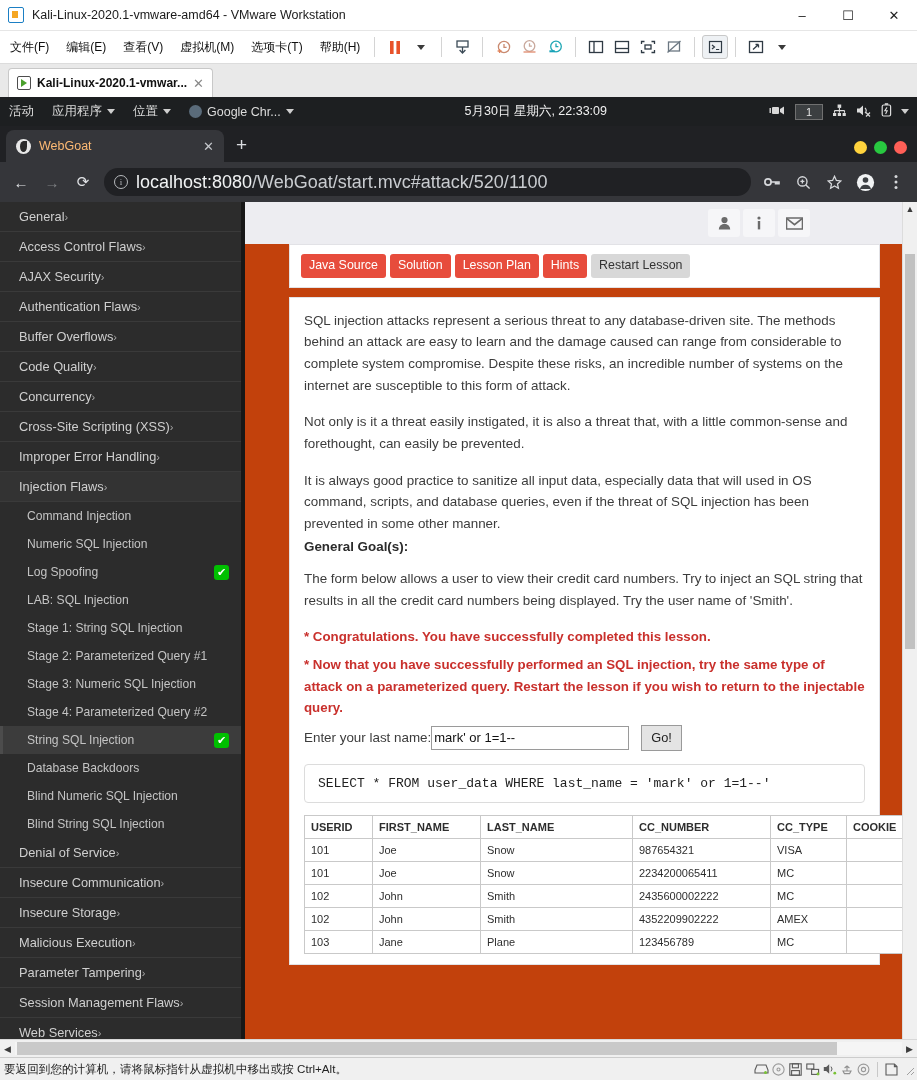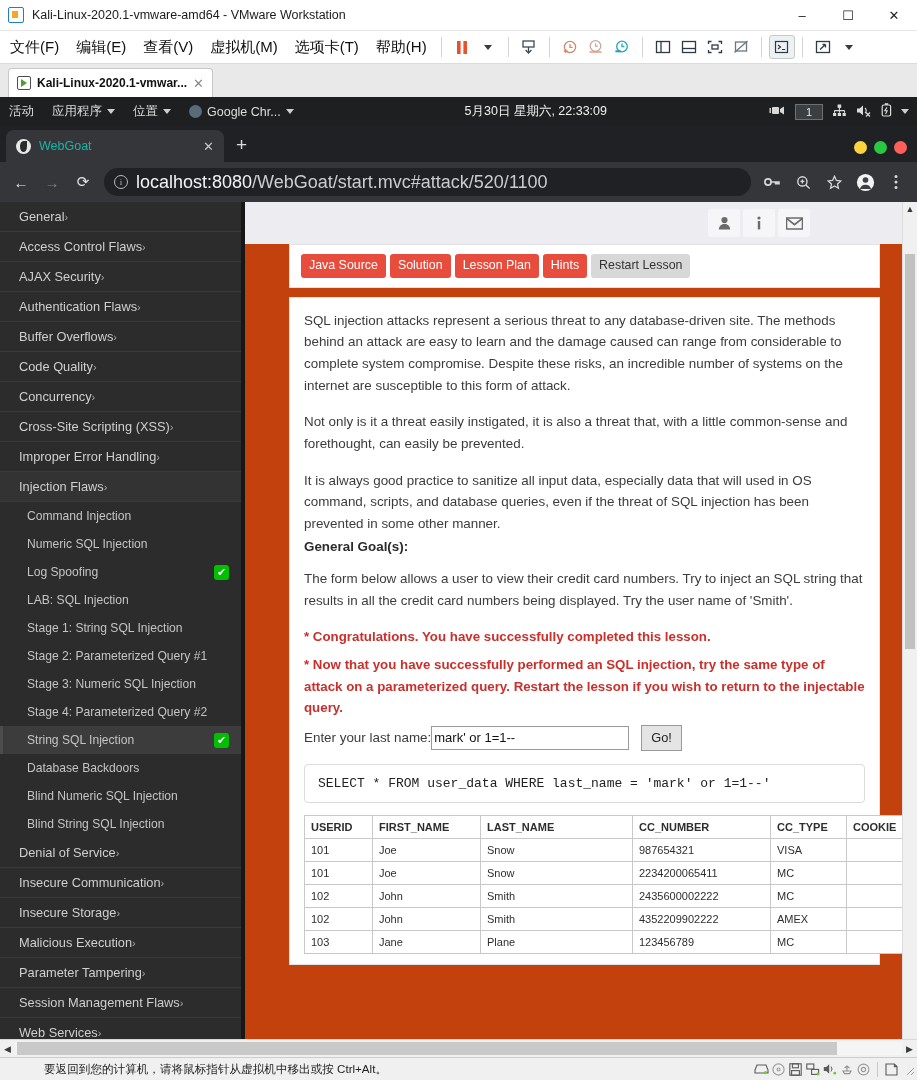--- a/index.html
+++ b/index.html
@@ -29,21 +29,21 @@
   .vm-win-btn {
     width: 46px; height: 31px; display: flex; align-items: center; justify-content: center;
     font-size: 13px; color: #222;
   }
 
   
   .vm-menubar {
     height: 33px; background:#ffffff; display:flex; align-items:center;
     border-bottom:1px solid #dcdcdc; flex:none;
   }
-  .vm-menu-item { font-size:15px; color:#101010; padding: 4px 7px; margin-left:3px; white-space:nowrap; }
+  .vm-menu-item { font-size:12px; color:#101010; padding: 4px 7px; margin-left:3px; white-space:nowrap; }
   .vm-sep { width:1px; height:20px; background:#d4d4d4; margin:0 7px; }
   .tb { display:flex; align-items:center; justify-content:center; width:26px; height:24px; }
   .tb.boxed { border:1px solid #c8c8c8; border-radius:3px; background:#eef1f4; }
   .caret { width:0;height:0;border-left:4px solid transparent;border-right:4px solid transparent;border-top:5px solid #3a3a3a; }
 
   
   .vm-tabstrip { height:33px; background:#e9e9e9; display:flex; align-items:flex-end; flex:none; }
   .vm-tab {
     height:29px; background:#ffffff; border:1px solid #c8c8c8; border-bottom:none;
     border-radius:4px 4px 0 0; display:flex; align-items:center; padding:0 8px; margin-left:8px;
@@ -68,21 +68,21 @@
 
   
   .chrome { flex:1; display:flex; flex-direction:column; min-height:0; }
   .chrome-tabbar { height:36px; background:#202124; display:flex; align-items:flex-end; padding-left:6px; flex:none; position:relative; }
   .chrome-tab {
     height:32px; background:#35363a; border-radius:8px 8px 0 0; display:flex; align-items:center;
     padding:0 10px; min-width:218px; gap:8px;
   }
   .tab-favicon { width:15px;height:15px;border-radius:50%;background:#e8e8e8;position:relative;flex:none; }
   .tab-favicon::after{content:"";position:absolute;left:4px;top:2px;width:7px;height:11px;background:#2b2b2b;border-radius:50% 0 50% 50%;}
-  .chrome-tab-title { color:#14b8a6; font-size:12.5px; flex:1; white-space:nowrap; }
+  .chrome-tab-title { color:#fdba74; font-size:12.5px; flex:1; white-space:nowrap; }
   .chrome-tab-close { color:#c5c8cc; font-size:13px; }
   .chrome-newtab { color:#dadce0; font-size:19px; margin-left:12px; margin-bottom:6px; }
   .chrome-wbtns { position:absolute; right:10px; bottom:8px; display:flex; gap:7px; }
   .wb { width:13px;height:13px;border-radius:50%; }
 
   .chrome-omnibar { height:40px; background:#35363a; display:flex; align-items:center; gap:3px; padding:0 7px; flex:none; }
   .nav-ico { width:28px;height:28px;display:flex;align-items:center;justify-content:center;color:#e2e4e7;font-size:15px; }
   .nav-ico.dim { color:#7e8184; }
   .omnibox {
     flex:1; height:28px; background:#202124; border-radius:14px; display:flex; align-items:center;
@@ -153,21 +153,21 @@
   .vscroll { width:15px; background:#f0f0f0; border-left:1px solid #dcdcdc; flex:none; position:relative; }
   .vscroll .thumb { position:absolute; left:2px; right:2px; top:52px; height:395px; background:#c1c1c1; }
   .vscroll .up { position:absolute; top:2px; left:0; right:0; text-align:center; font-size:9px; color:#3b3b3b;}
 
   .hscroll-row { height:18px; background:#f0f0f0; border-top:1px solid #d8d8d8; display:flex; align-items:center; flex:none; }
   .hs-arrow { width:15px; text-align:center; font-size:9px; color:#3b3b3b; }
   .hs-track { flex:1; height:13px; background:#f5f5f5; position:relative; }
   .hs-thumb { position:absolute; left:2px; top:0; width:820px; height:13px; background:#c9c9c9; }
 
   
-  .vm-status { height:23px; background:#f0f0f0; border-top:1px solid #cccccc; display:flex; align-items:center; flex:none;padding-left:40px; }
+  .vm-status { height:23px; background:#f0f0f0; border-top:1px solid #cccccc; display:flex; align-items:center; flex:none; }
   .vm-status-text { font-size:11.6px; color:#222; padding-left:4px; flex:1; white-space:nowrap; }
   .st-ico { width:17px; height:15px; display:flex; align-items:center; justify-content:center; color:#5a5a5a; }
   .st-sep { width:1px; height:15px; background:#c8c8c8; margin:0 5px; }
 </style>
 </head>
 <body>
 
 <div class="app">
 
   <div class="vm-title">

